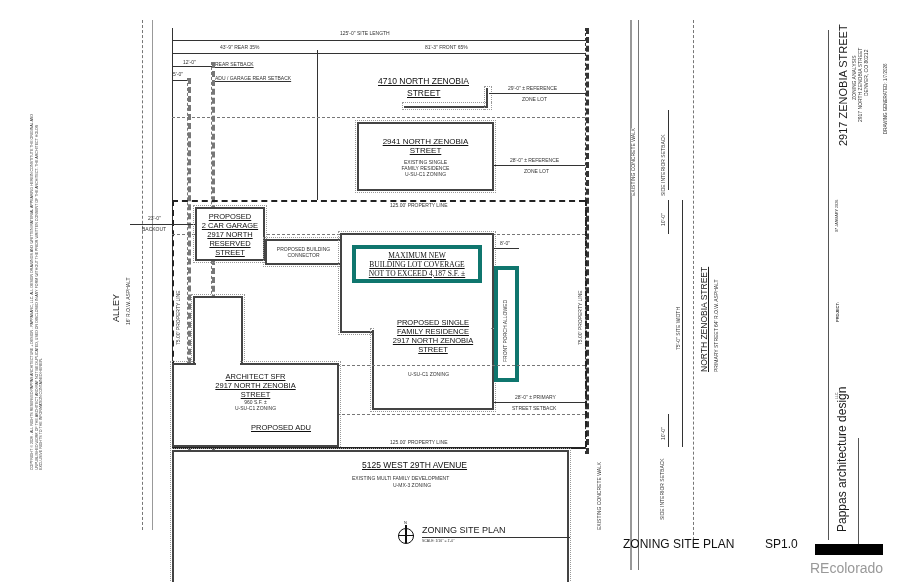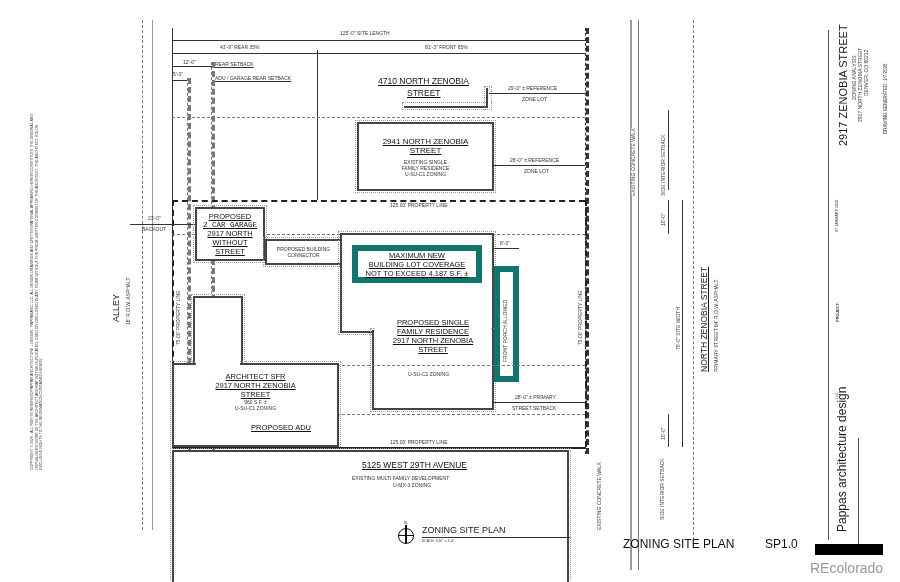--- a/index.html
+++ b/index.html
@@ -9,21 +9,21 @@
     .xs { font-size: 5px; color: #333; }
     .md { font-size: 8.5px; font-weight: normal; color: #111; text-decoration: underline; }
     .lg { font-size: 12px; color: #111; }
     .ctr { text-align: center; }
     .vert { transform: rotate(-90deg); transform-origin: left top; }
     .hline { position: absolute; height: 0; border-top: 1px solid #333; }
     .hdash { position: absolute; height: 0; border-top: 1px dashed #777; }
     .vline { position: absolute; width: 0; border-left: 1px solid #333; }
     .vdash { position: absolute; width: 0; border-left: 1px dashed #777; }
     .hatch { position: absolute; box-sizing: border-box; border: 2px solid #444; outline: 1px dotted #999; outline-offset: 1px; background: #fff; }
-    .box { position: absolute; border: 6px solid #0f766e; box-sizing: border-box; }
+    .box { position: absolute; border: 4px solid #0f766e; box-sizing: border-box; font-family: Liberation Serif, serif; }
     .block { display: flex; flex-direction: column; align-items: center; justify-content: center; text-align: right; }
   </style>
 </head>
 <body>
 
 <div class="t xs vert" style="left:30px; top:470px; font-size:3.6px; width:360px; white-space:normal; line-height:1.3;">COPYRIGHT © 2026 - ALL RIGHTS RESERVED PAPPAS ARCHITECTURE + DESIGN - PAPPASARC, LLC. ALL DESIGN DRAWINGS AND WRITTEN MATERIAL APPEARING HEREIN CONSTITUTE THE ORIGINAL AND UNPUBLISHED WORK OF THE ARCHITECT AND MAY NOT BE DUPLICATED, USED OR DISCLOSED IN ANY FORM WITHOUT THE PRIOR WRITTEN CONSENT OF THE ARCHITECT. THE ARCHITECT HOLDS EXCLUSIVE RIGHTS TO THE INFORMATION CONTAINED HEREIN.</div>
 
 <div class="vdash" style="left:142px; top:20px; height:510px;"></div>
 <div class="vline" style="left:152px; top:20px; height:510px; border-color:#999;"></div>
 <div class="t vert" style="left:112px; top:322px; font-size:9px;">ALLEY</div>
@@ -77,23 +77,23 @@
 <div class="hline" style="left:172px; top:447px; width:413px; border-top:2px solid #222;"></div>
 <div class="t xs" style="left:390px; top:440px;">125.00' PROPERTY LINE</div>
 
 <div class="hline" style="left:130px; top:224px; width:65px;"></div>
 <div class="t xs" style="left:148px; top:216px;">23'-0"</div>
 <div class="t xs" style="left:142px; top:227px;">BACKOUT</div>
 <div class="hdash" style="left:172px; top:234px; width:413px;"></div>
 
 <div class="hatch block" style="left:195px; top:207px; width:70px; height:54px;">
   <div class="md" style="font-size:7.5px;">PROPOSED</div>
-  <div class="md" style="font-size:7.5px;font-family:Liberation Mono, monospace;">2 CAR GARAGE</div>
+  <div class="md" style="font-size:7.5px;">2 CAR GARAGE</div>
   <div class="md" style="font-size:7.5px;">2917 NORTH</div>
-  <div class="md" style="font-size:7.5px;">WITHOUT</div>
+  <div class="md" style="font-size:7.5px;">RESERVED</div>
   <div class="md" style="font-size:7.5px;">STREET</div>
 </div>
 
 <div class="hatch block" style="left:265px; top:239px; width:77px; height:26px;">
   <div class="xs">PROPOSED BUILDING</div>
   <div class="xs">CONNECTOR</div>
 </div>
 
 <div class="hatch" style="left:340px; top:233px; width:154px; height:100px;"></div>
 <div class="hatch" style="left:372px; top:330px; width:122px; height:80px; border-top:none;"></div>

